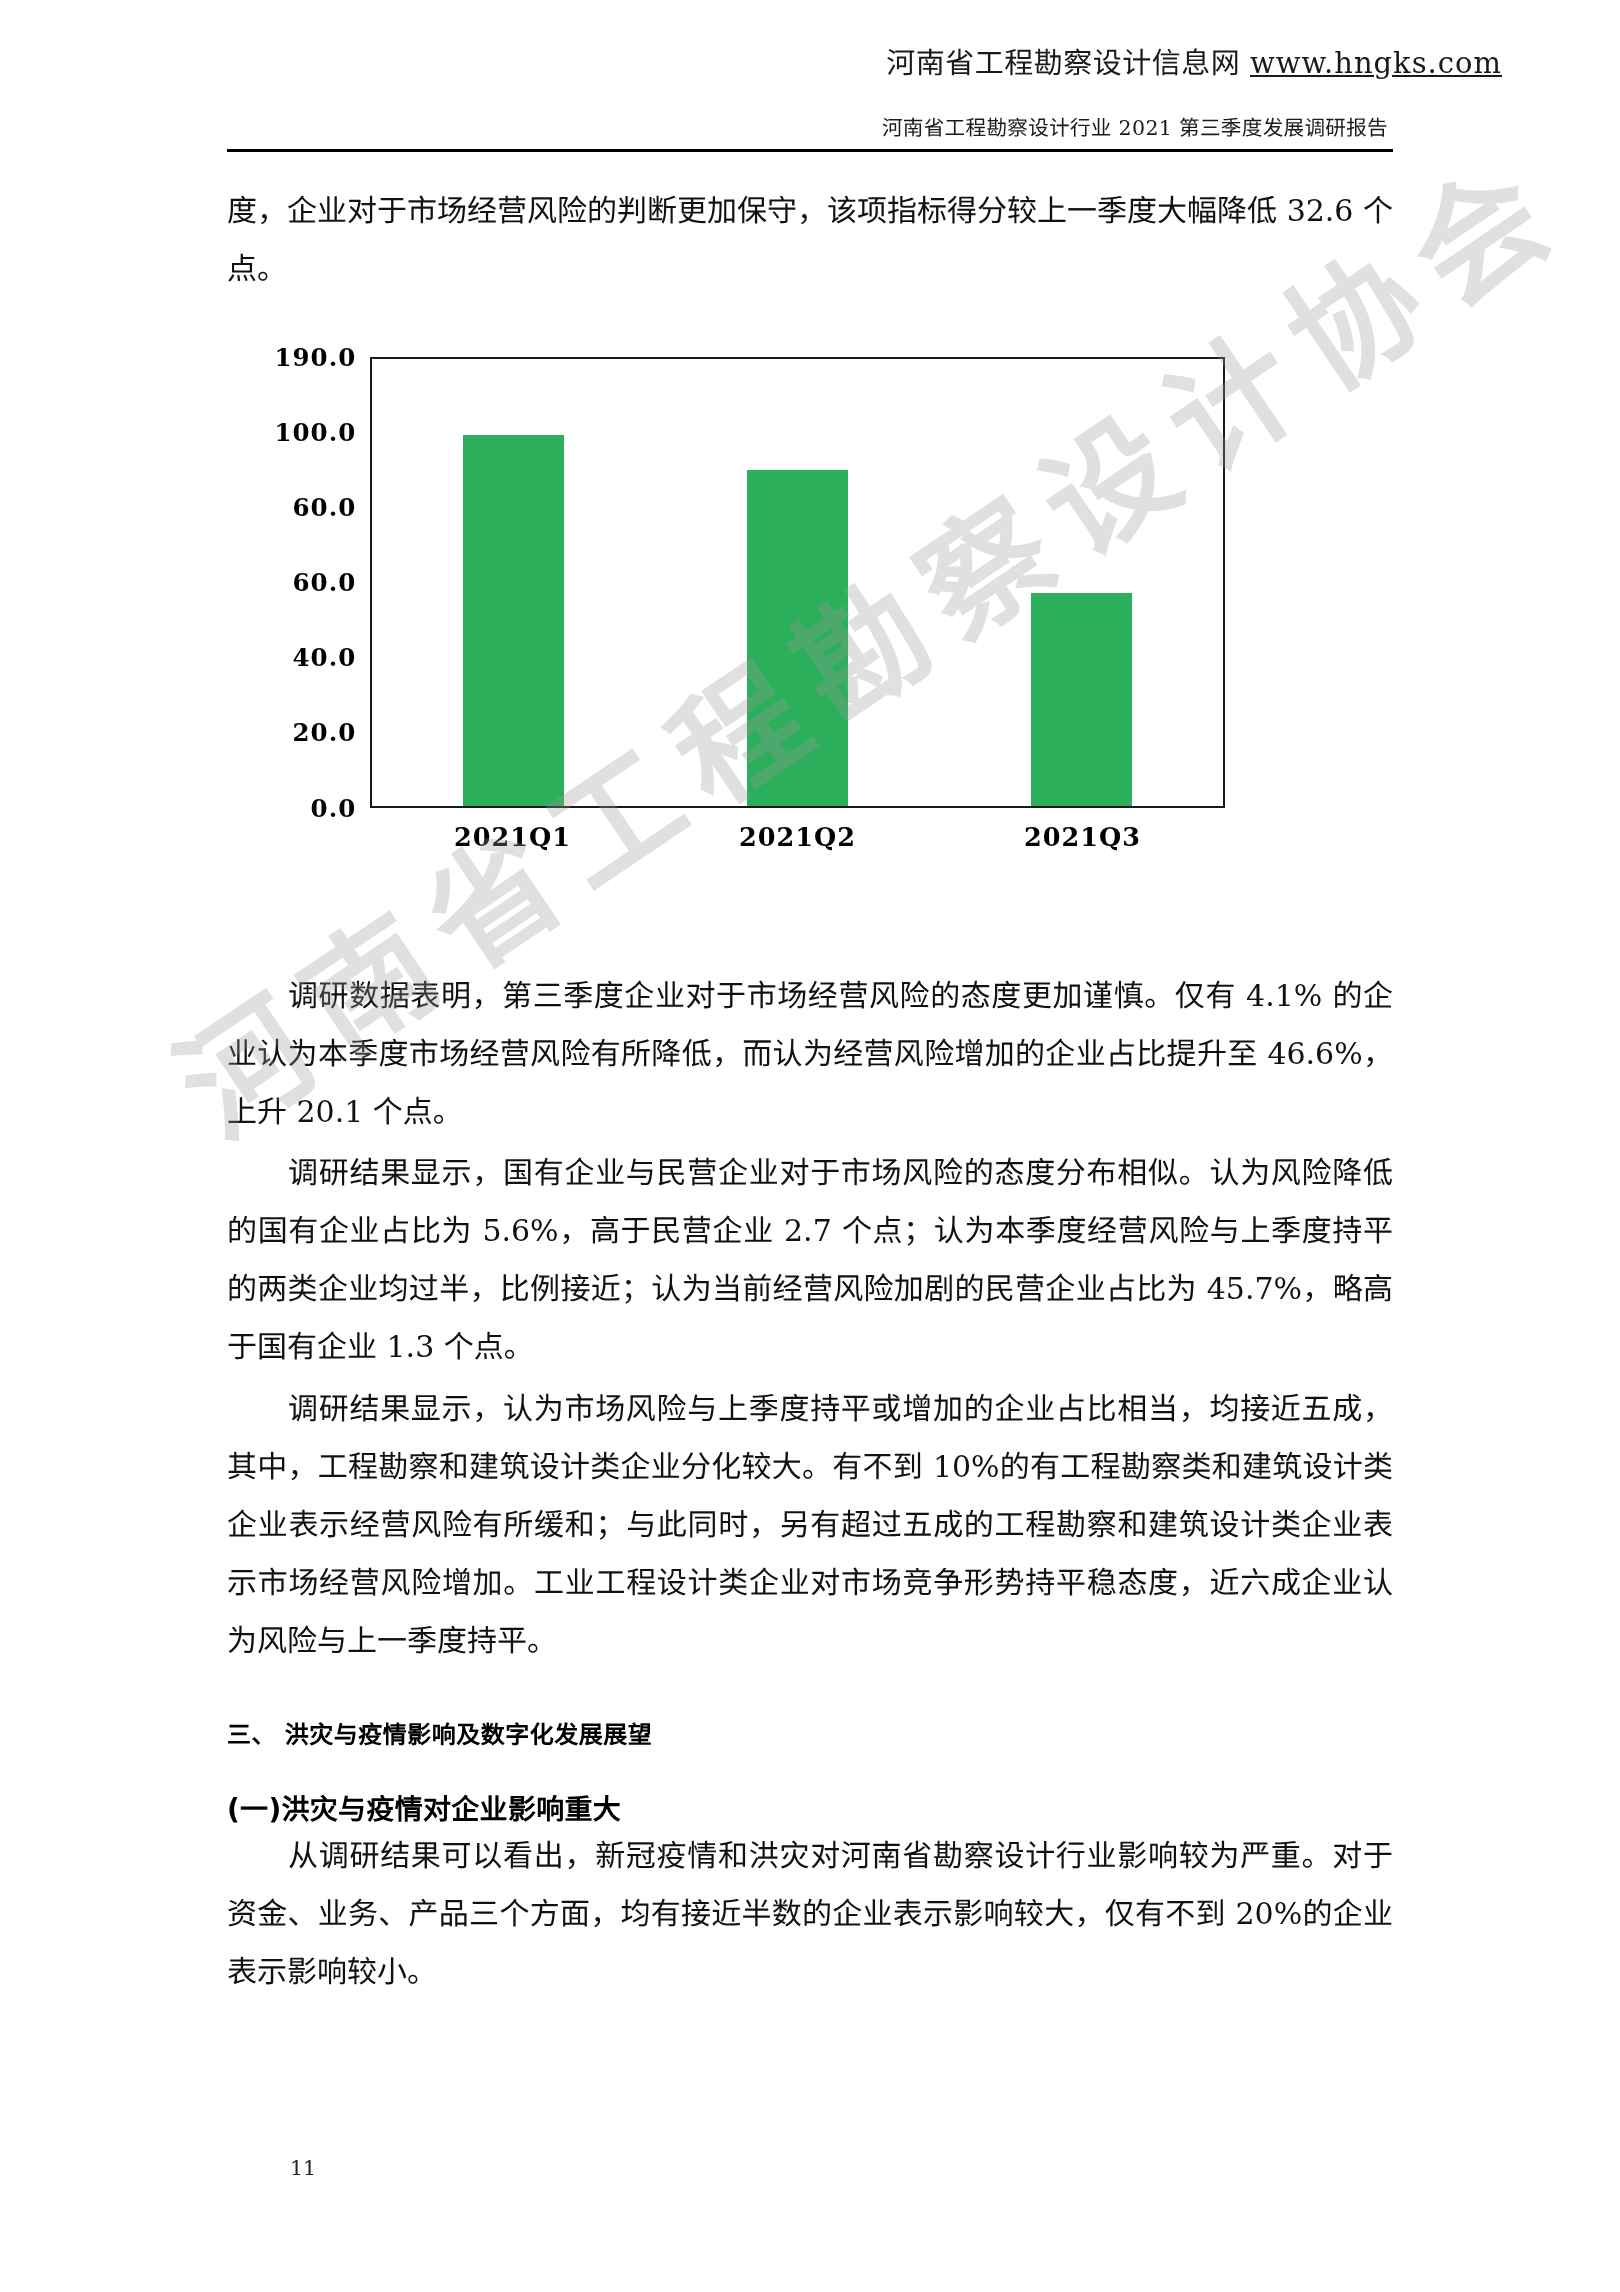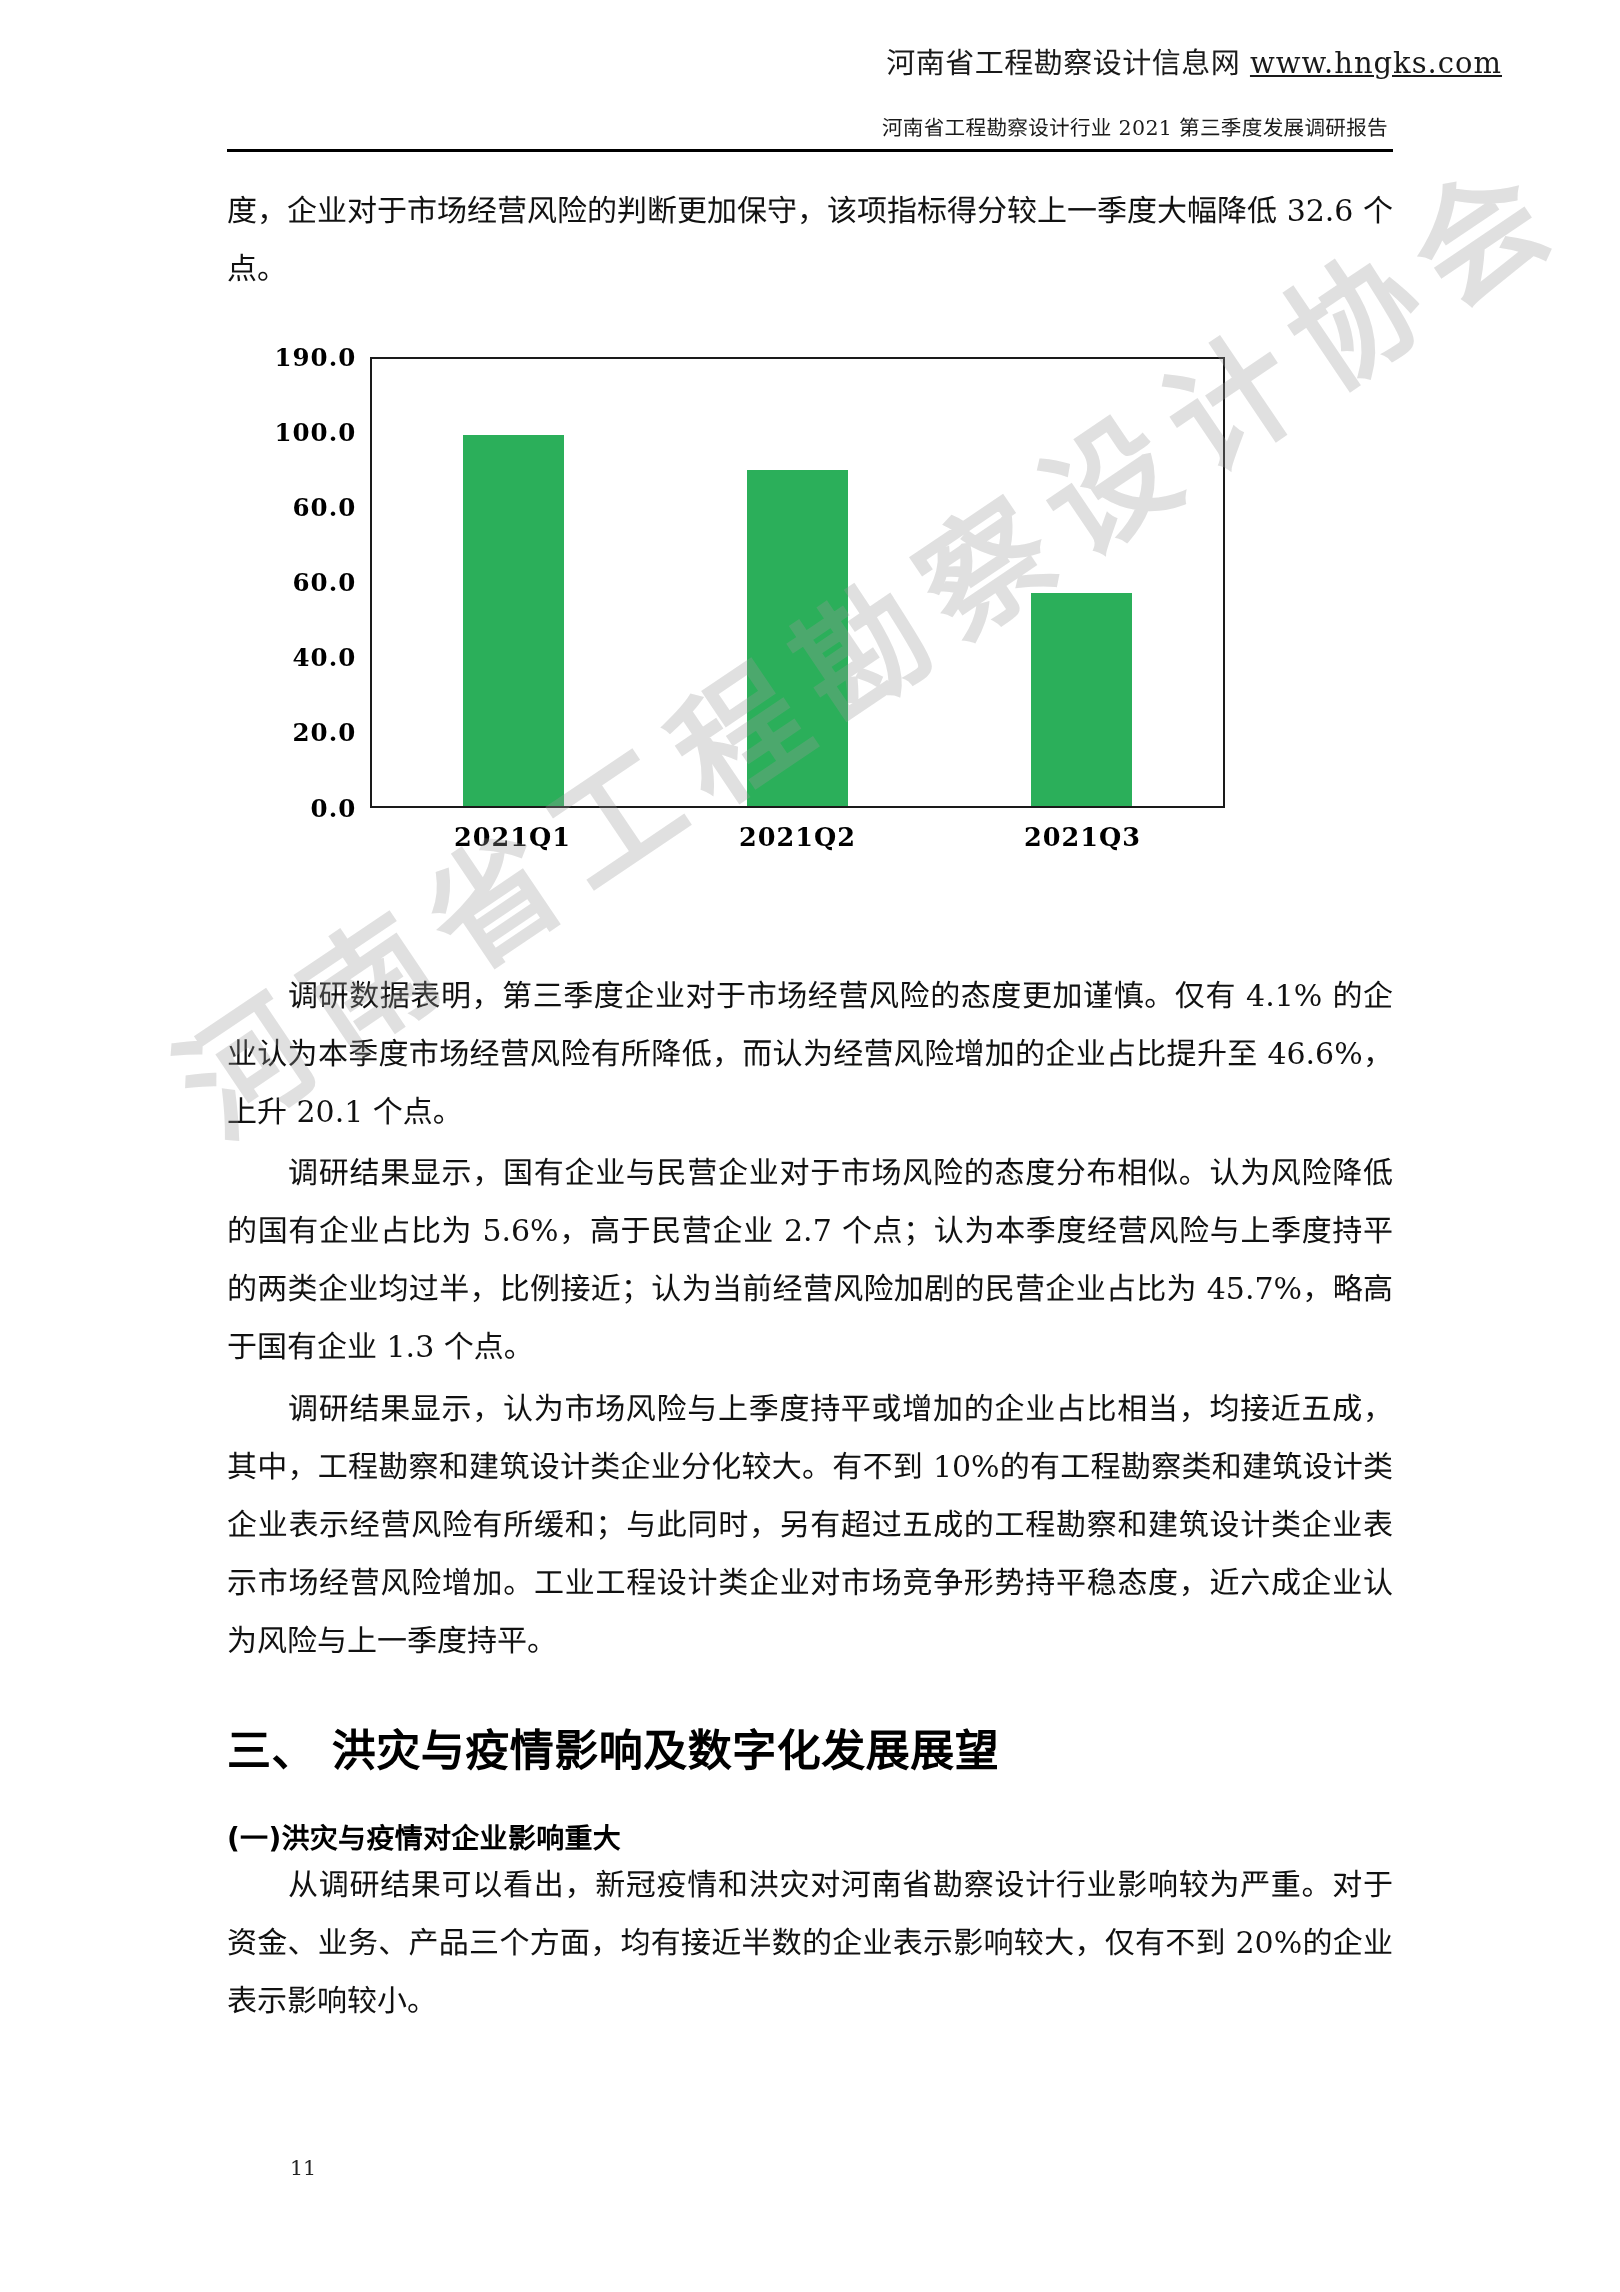--- a/index.html
+++ b/index.html
@@ -159,21 +159,21 @@
     font-size: 22.5px;
     letter-spacing: 0.5px;
     color: #111111;
   }
 
   
   h2.h-section {
     margin: 45px 0 4px 0;
     font-family: "DejaVu Sans", "Liberation Sans", sans-serif;
     font-weight: bold;
-    font-size: 44px;
+    font-size: 24px;
     letter-spacing: 0.5px;
     color: #000000;
   }
   h3.h-sub {
     margin: 37px 0 0 0;
     font-family: "DejaVu Sans", "Liberation Sans", sans-serif;
     font-weight: bold;
     font-size: 28px;
     letter-spacing: 0.3px;
     color: #000000;

